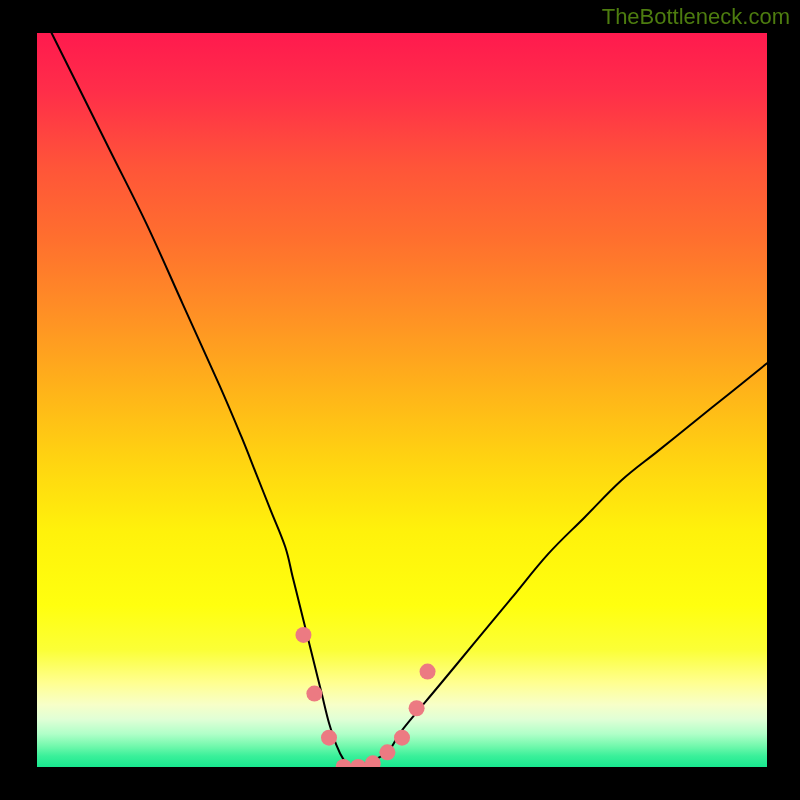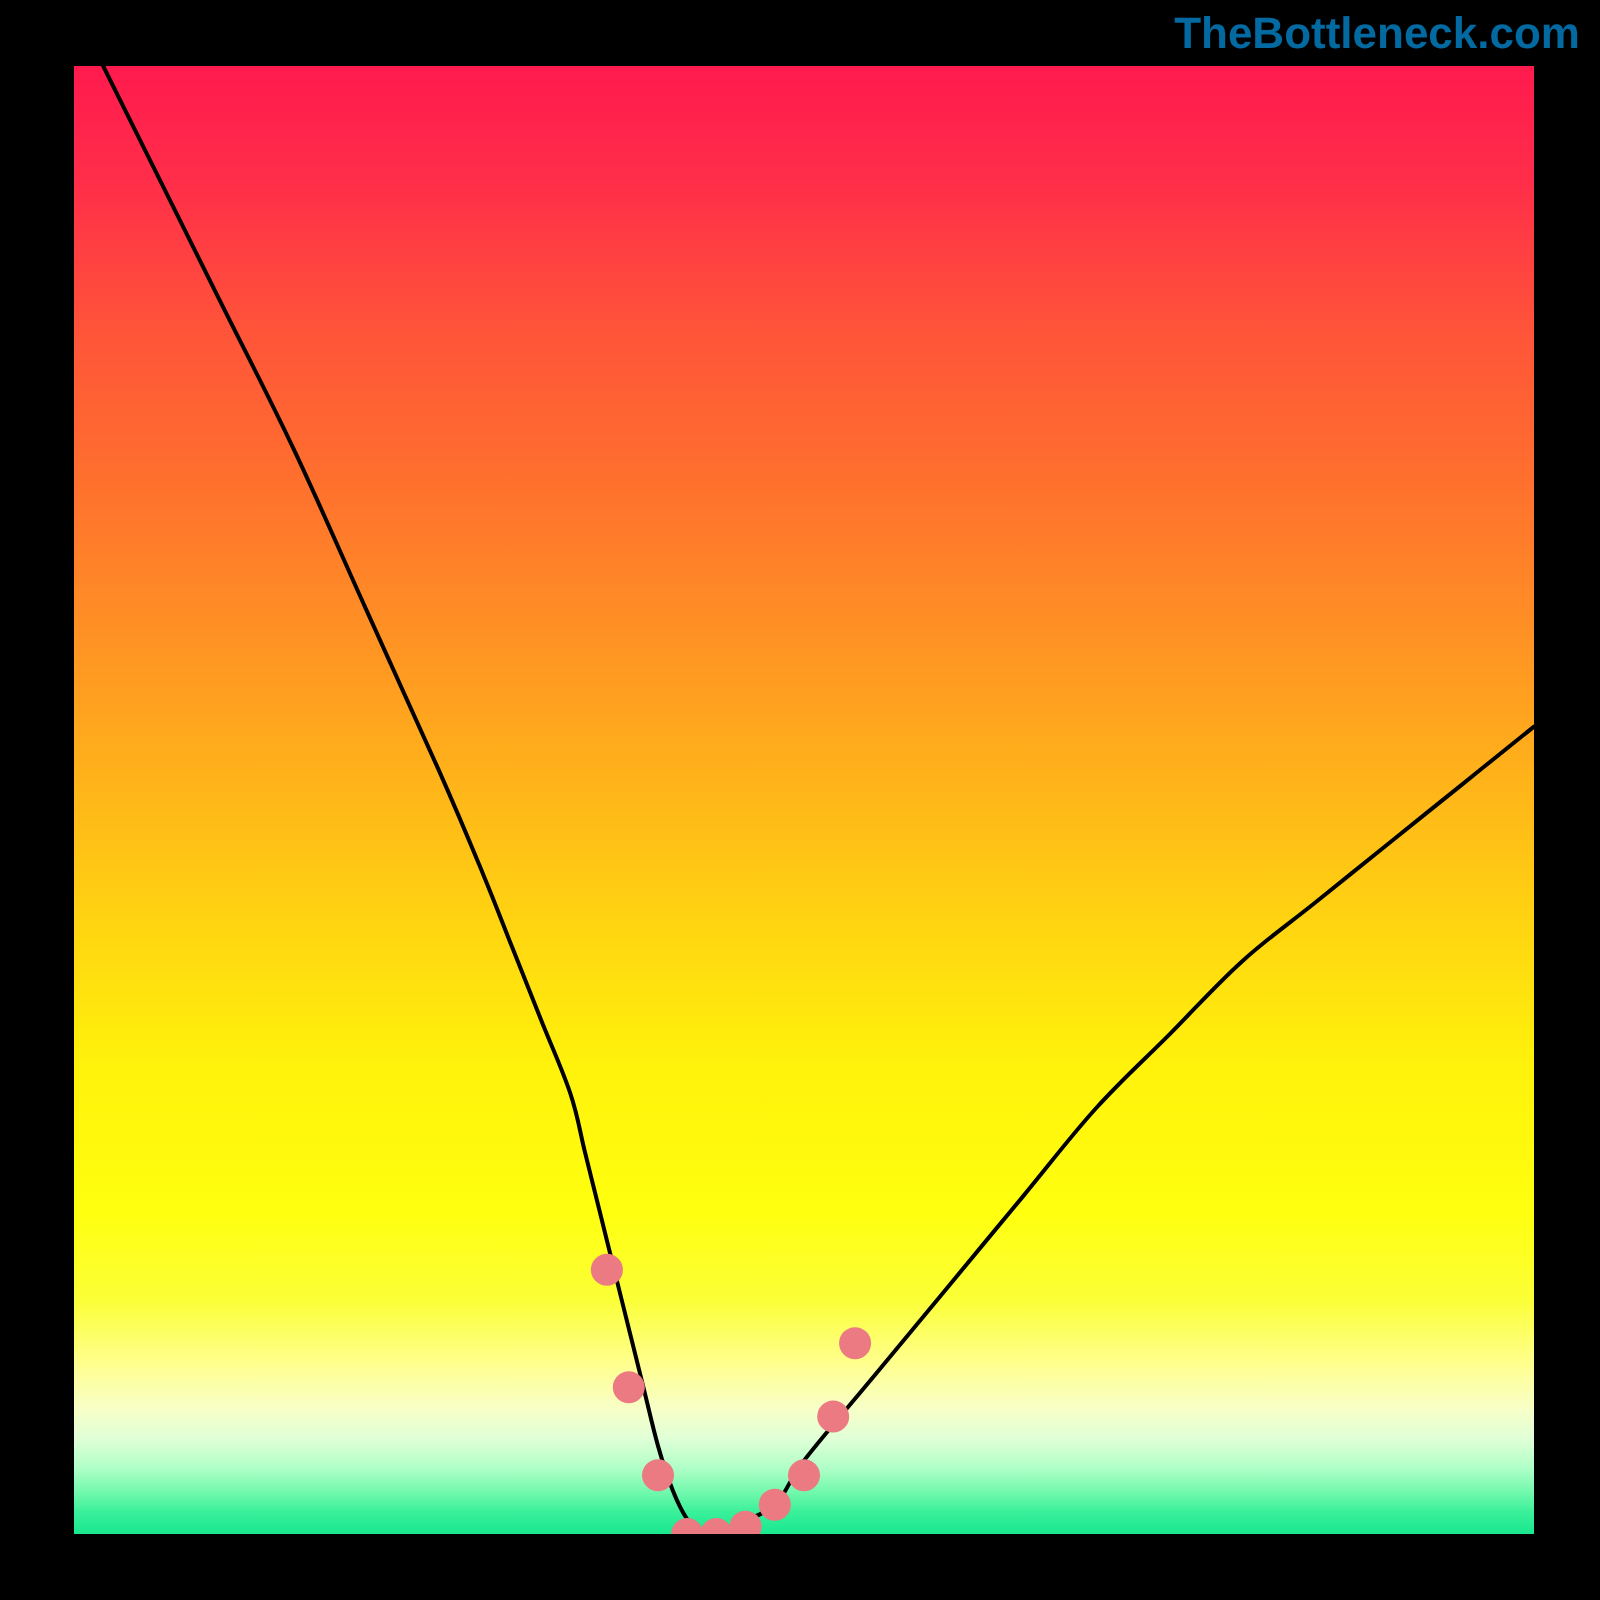--- a/index.html
+++ b/index.html
@@ -13,23 +13,23 @@
     background: #000000;
     position: relative;
     overflow: hidden;
     font-family: Arial, Helvetica, sans-serif;
   }
   .watermark {
     position: absolute;
     top: 4px;
     right: 10px;
     z-index: 10;
-    color: #0369a1;
+    color: #4d7c0f;
     font-size: 22px;
-    font-weight: 700;
+    font-weight: 400;
     letter-spacing: 0px;
   }
   .plot-area {
     position: absolute;
     left: 37px;
     top: 33px;
     width: 730px;
     height: 734px;
   }
   .plot-area svg {

